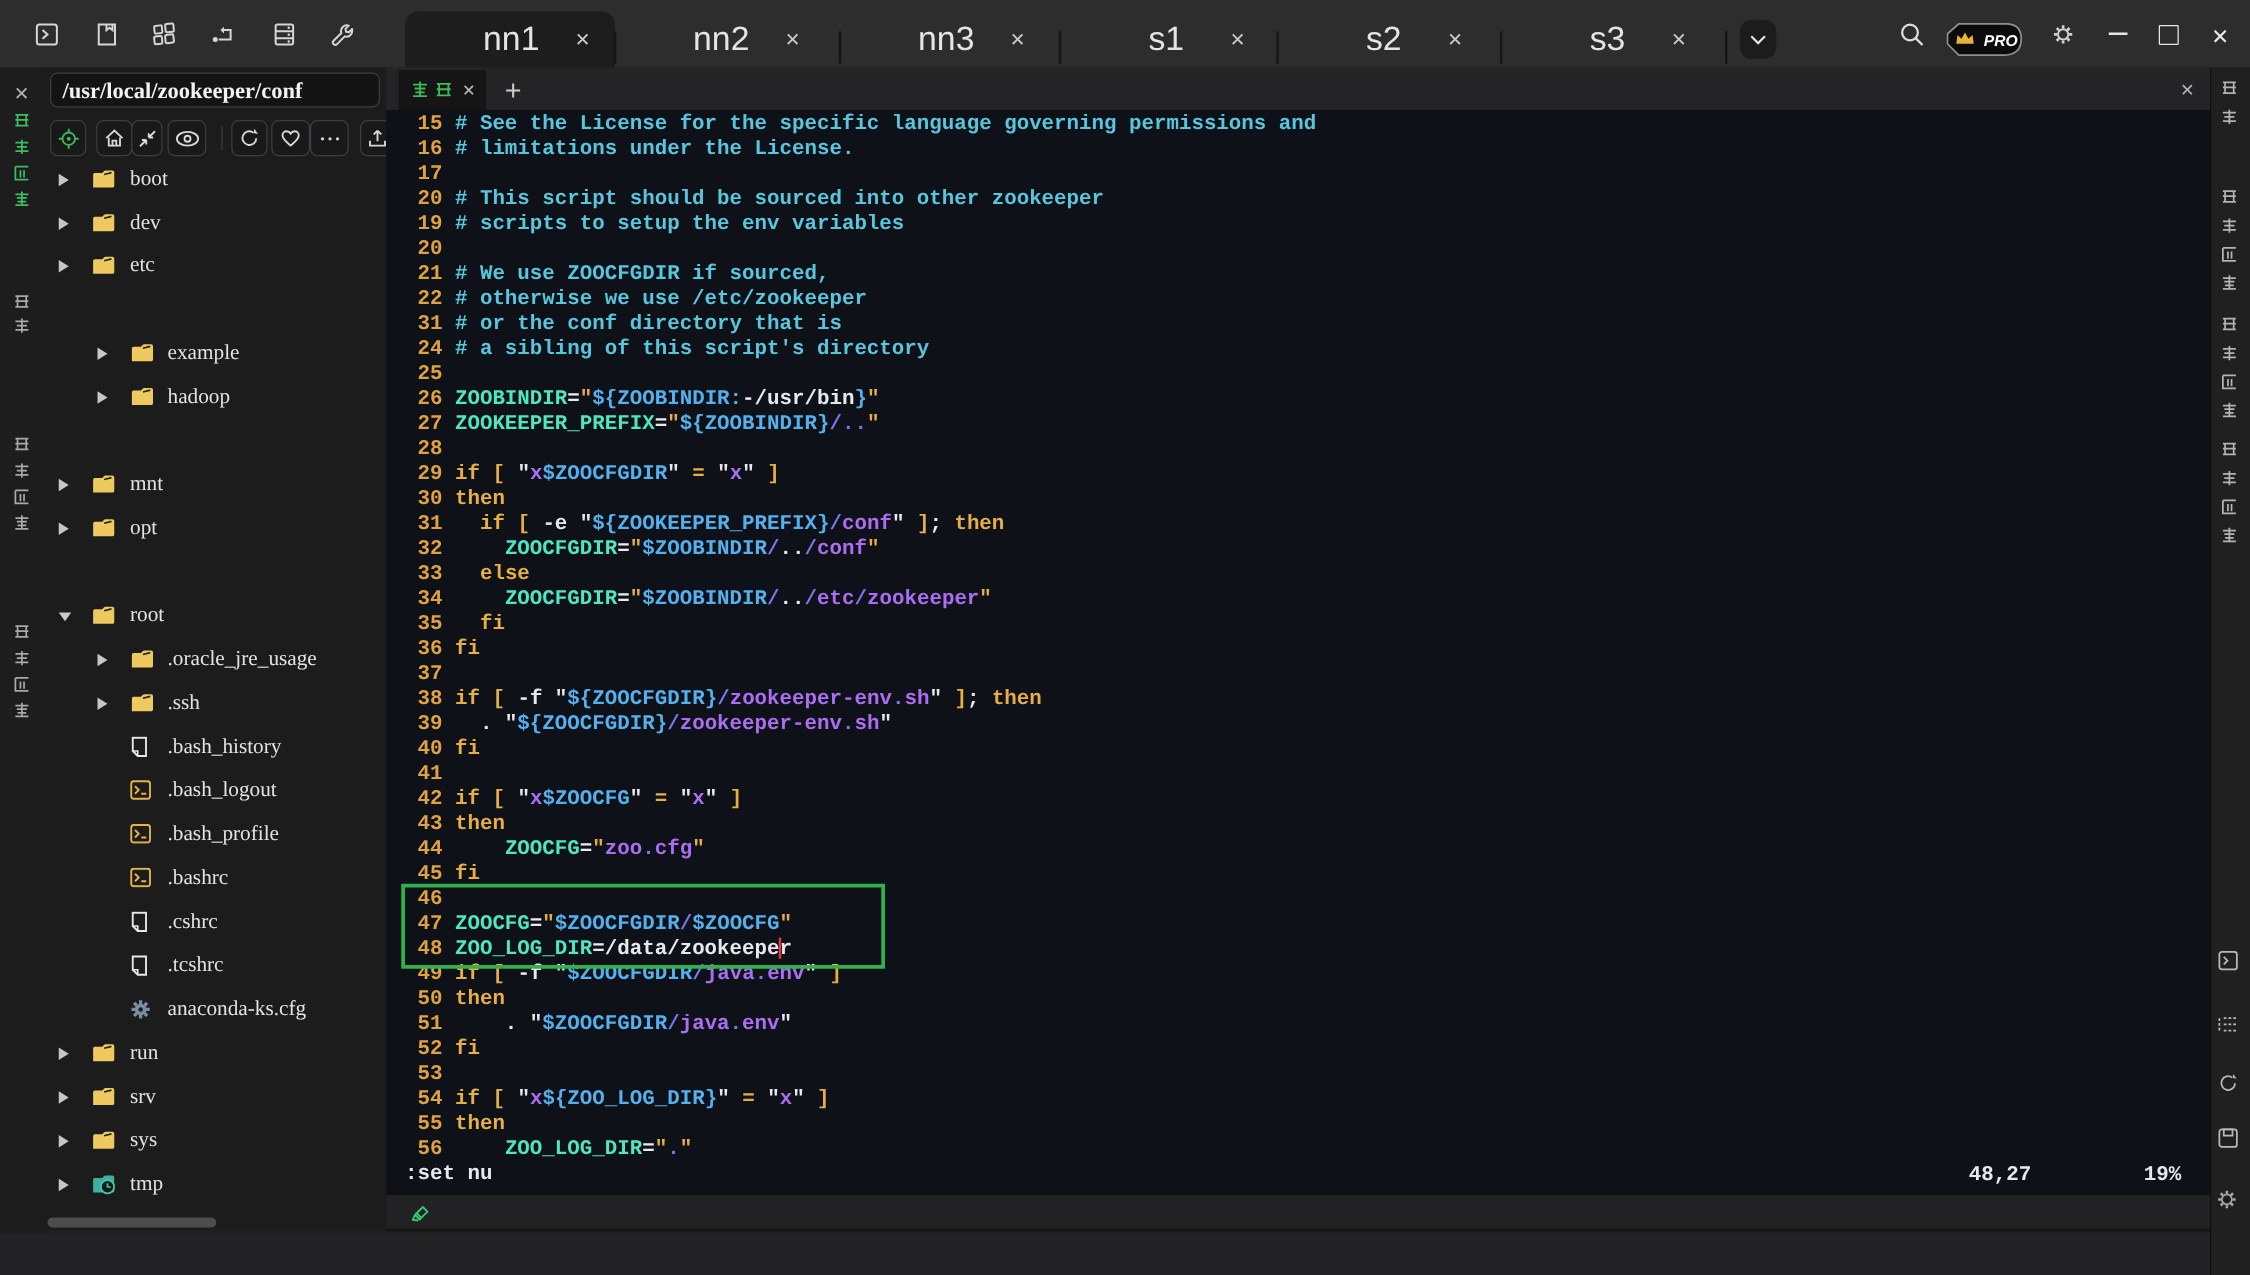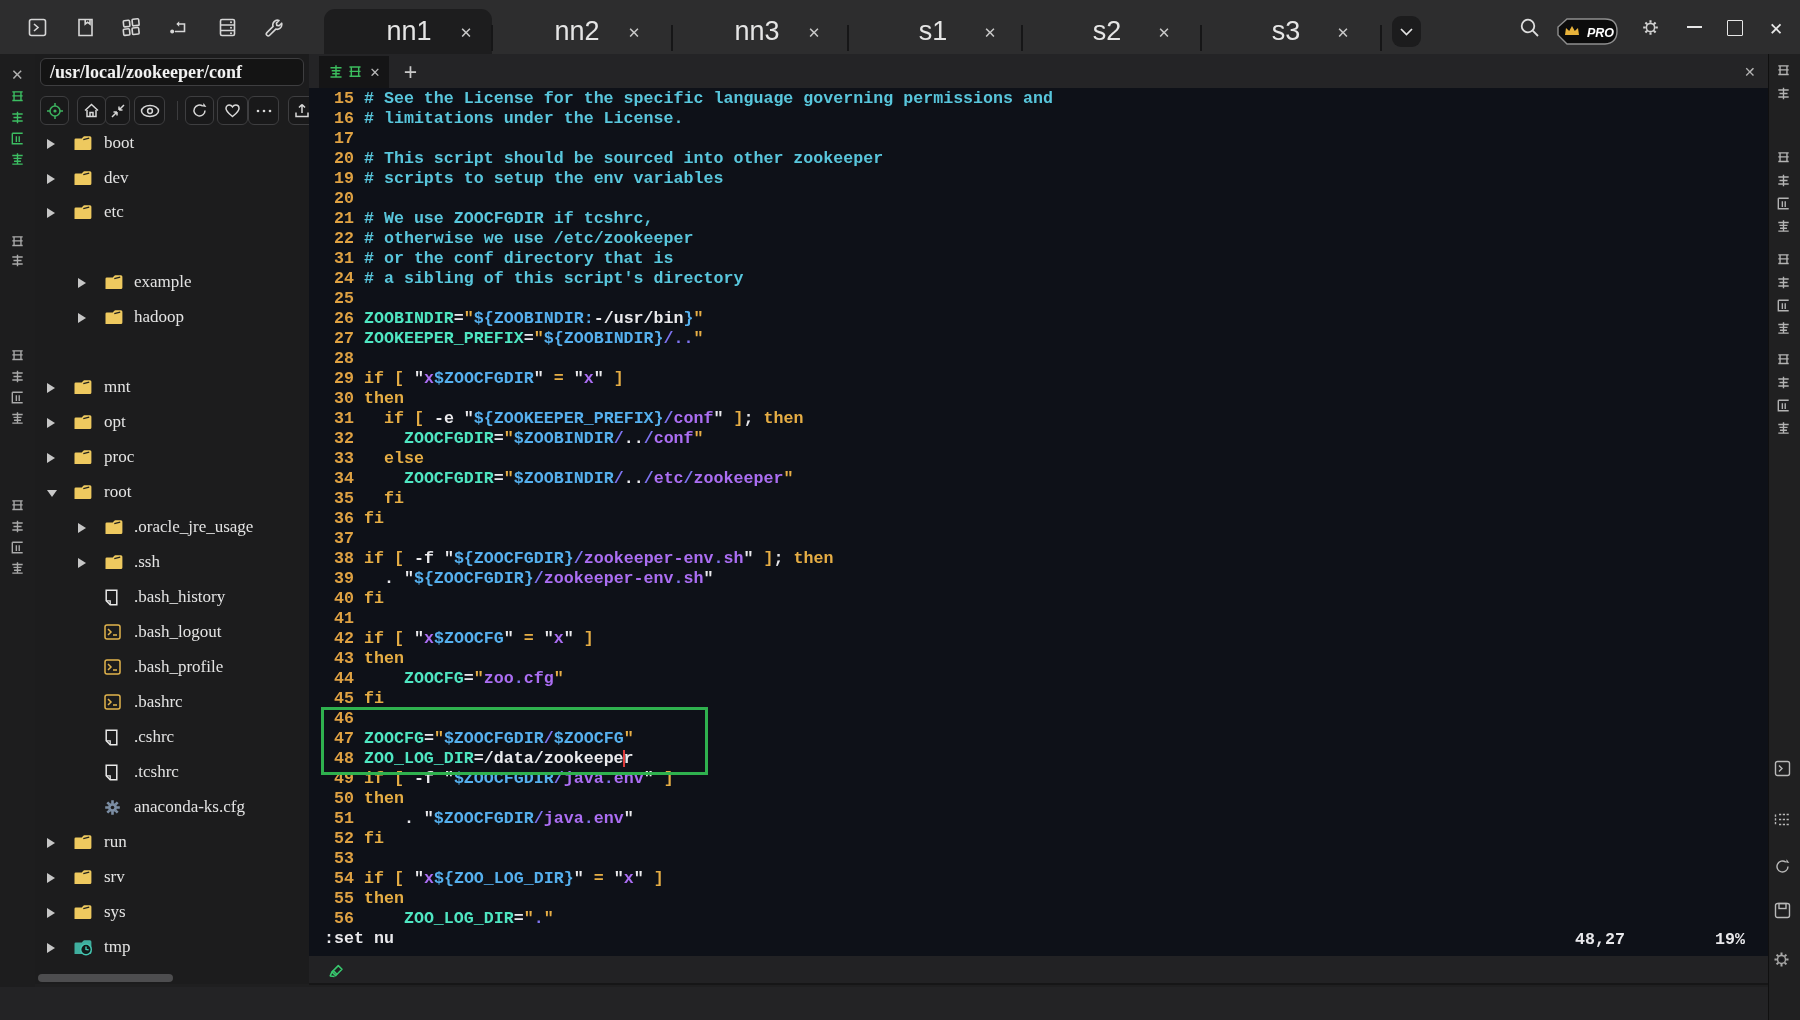--- a/index.html
+++ b/index.html
@@ -380,32 +380,20 @@
           <span class="ar arc"></span>
         </span>
         <span style="position:absolute;left:38px;top:9px">
           <svg class="tico" width="20" height="17" viewBox="0 0 20 17">
             <path d="M1.5 15 V4.7 Q1.5 3.4 2.8 3.4 H8.8 L10.3 1.7 Q10.7 1.3 11.3 1.3 H16.9 Q18.4 1.3 18.4 2.8 V13.5 Q18.4 15 16.9 15 Z" fill="#eec95f"></path>
             <path d="M10.3 4.6 L16.2 3.1" stroke="#23231f" stroke-width="1.4" fill="none"></path>
           </svg>
         </span>
         <span class="tlabel" style="position:absolute;left:69px">opt</span>
       </div>
-<div class="trow" style="top:386.1px">
-        <span style="position:absolute;left:12px;top:13px">
-          <span class="ar arc"></span>
-        </span>
-        <span style="position:absolute;left:38px;top:9px">
-          <svg class="tico" width="20" height="17" viewBox="0 0 20 17">
-            <path d="M1.5 15 V4.7 Q1.5 3.4 2.8 3.4 H8.8 L10.3 1.7 Q10.7 1.3 11.3 1.3 H16.9 Q18.4 1.3 18.4 2.8 V13.5 Q18.4 15 16.9 15 Z" fill="#eec95f"></path>
-            <path d="M10.3 4.6 L16.2 3.1" stroke="#23231f" stroke-width="1.4" fill="none"></path>
-          </svg>
-        </span>
-        <span class="tlabel" style="position:absolute;left:69px">proc</span>
-      </div>
 <div class="trow" style="top:421.1px">
         <span style="position:absolute;left:12px;top:13px">
           <span class="ar aro"></span>
         </span>
         <span style="position:absolute;left:38px;top:9px">
           <svg class="tico" width="20" height="17" viewBox="0 0 20 17">
             <path d="M1.5 15 V4.7 Q1.5 3.4 2.8 3.4 H8.8 L10.3 1.7 Q10.7 1.3 11.3 1.3 H16.9 Q18.4 1.3 18.4 2.8 V13.5 Q18.4 15 16.9 15 Z" fill="#eec95f"></path>
             <path d="M10.3 4.6 L16.2 3.1" stroke="#23231f" stroke-width="1.4" fill="none"></path>
           </svg>
         </span>
@@ -570,21 +558,21 @@
     </div>
 <div style="position:absolute;left:402px;top:60px;width:17px;height:24px;color:#c9c9c9;font-size:23px;font-weight:300;text-align:center;line-height:24px">+</div>
 <div style="position:absolute;left:1744px;top:64px;color:#b5b5b5;font-size:14px">✕</div>
 
 <pre id="vim"><span class="n"> 15 </span><span class="c"># See the License for the specific language governing permissions and</span>
 <span class="n"> 16 </span><span class="c"># limitations under the License.</span>
 <span class="n"> 17 </span>
 <span class="n"> 20 </span><span class="c"># This script should be sourced into other zookeeper</span>
 <span class="n"> 19 </span><span class="c"># scripts to setup the env variables</span>
 <span class="n"> 20 </span>
-<span class="n"> 21 </span><span class="c"># We use ZOOCFGDIR if tcshrc,</span>
+<span class="n"> 21 </span><span class="c"># We use ZOOCFGDIR if sourced,</span>
 <span class="n"> 22 </span><span class="c"># otherwise we use /etc/zookeeper</span>
 <span class="n"> 31 </span><span class="c"># or the conf directory that is</span>
 <span class="n"> 24 </span><span class="c"># a sibling of this script's directory</span>
 <span class="n"> 25 </span>
 <span class="n"> 26 </span><span class="v">ZOOBINDIR</span><span class="w">=</span><span class="k">"</span><span class="d">${ZOOBINDIR:</span><span class="w">-/usr/bin</span><span class="d">}</span><span class="k">"</span>
 <span class="n"> 27 </span><span class="v">ZOOKEEPER_PREFIX</span><span class="w">=</span><span class="k">"</span><span class="d">${ZOOBINDIR}</span><span class="p">/..</span><span class="k">"</span>
 <span class="n"> 28 </span>
 <span class="n"> 29 </span><span class="k">if</span><span class="w"> </span><span class="k">[</span><span class="w"> "</span><span class="s">x</span><span class="d">$ZOOCFGDIR</span><span class="w">" </span><span class="k">=</span><span class="w"> "</span><span class="s">x</span><span class="w">" </span><span class="k">]</span>
 <span class="n"> 30 </span><span class="k">then</span>
 <span class="n"> 31 </span><span class="w">  </span><span class="k">if</span><span class="w"> </span><span class="k">[</span><span class="w"> -e "</span><span class="d">${ZOOKEEPER_PREFIX}</span><span class="p">/</span><span class="s">conf</span><span class="w">" </span><span class="k">]</span><span class="w">; </span><span class="k">then</span>

